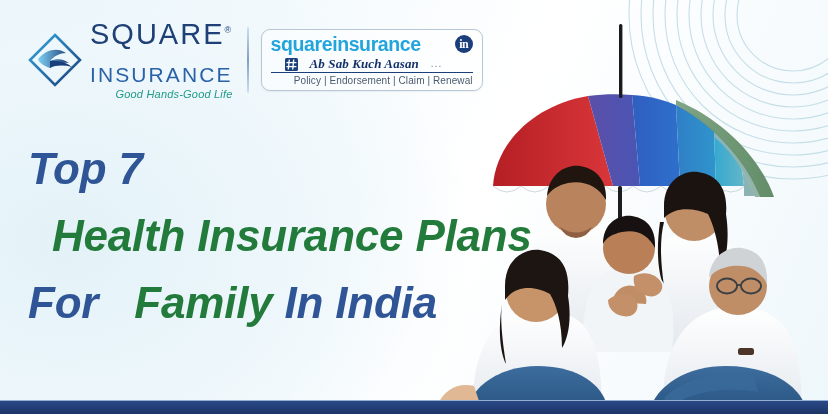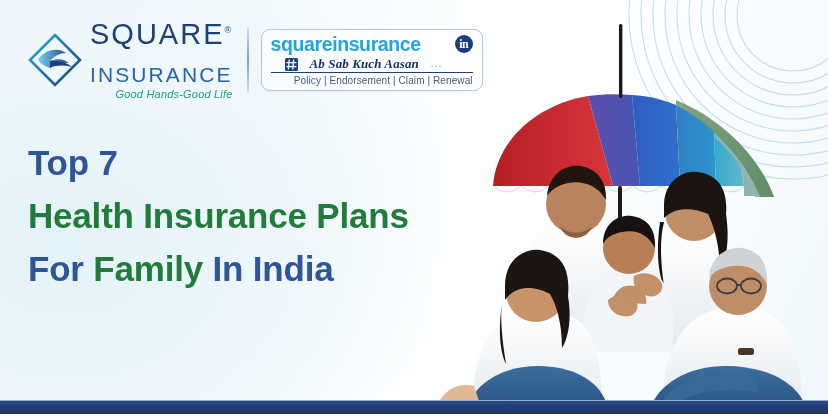--- a/index.html
+++ b/index.html
@@ -66,25 +66,25 @@
   .si-dots { font-size:10px; color:#7d8da0; letter-spacing:1px; }
   .si-rule { height:1.4px; background:#1b3f7a; margin:2px 0 2px 0; }
   .si-row3 {
     font-size:10px; color:#4a5a6e; text-align:right; letter-spacing:.1px;
     white-space:nowrap; font-weight:500;
   }
 
   
   .headline { position:absolute; left:28px; top:136px; }
   .hl {
-    font-size:35px; font-weight:700; line-height:1.52;
-    letter-spacing:-.2px; white-space:nowrap;
+    font-size:44px; font-weight:700; line-height:1.52;
+    letter-spacing:-.2px; white-space:nowrap;font-style:italic;
   }
   .blue  { color:#2f5597; }
-  .green { color:#227a3b; }
+  .green { color:#227a3b;margin-left:24px; }
 
   
   .photo { position:absolute; right:0; top:0; width:420px; height:414px; }
   .photo svg { display:block; }
 
   
   .bottom-bar {
     position:absolute; left:0; bottom:0; width:828px; height:14px;
     background:linear-gradient(#2a4a85, #24407a 45%, #1d3566);
     border-top:1px solid #93aed0;

